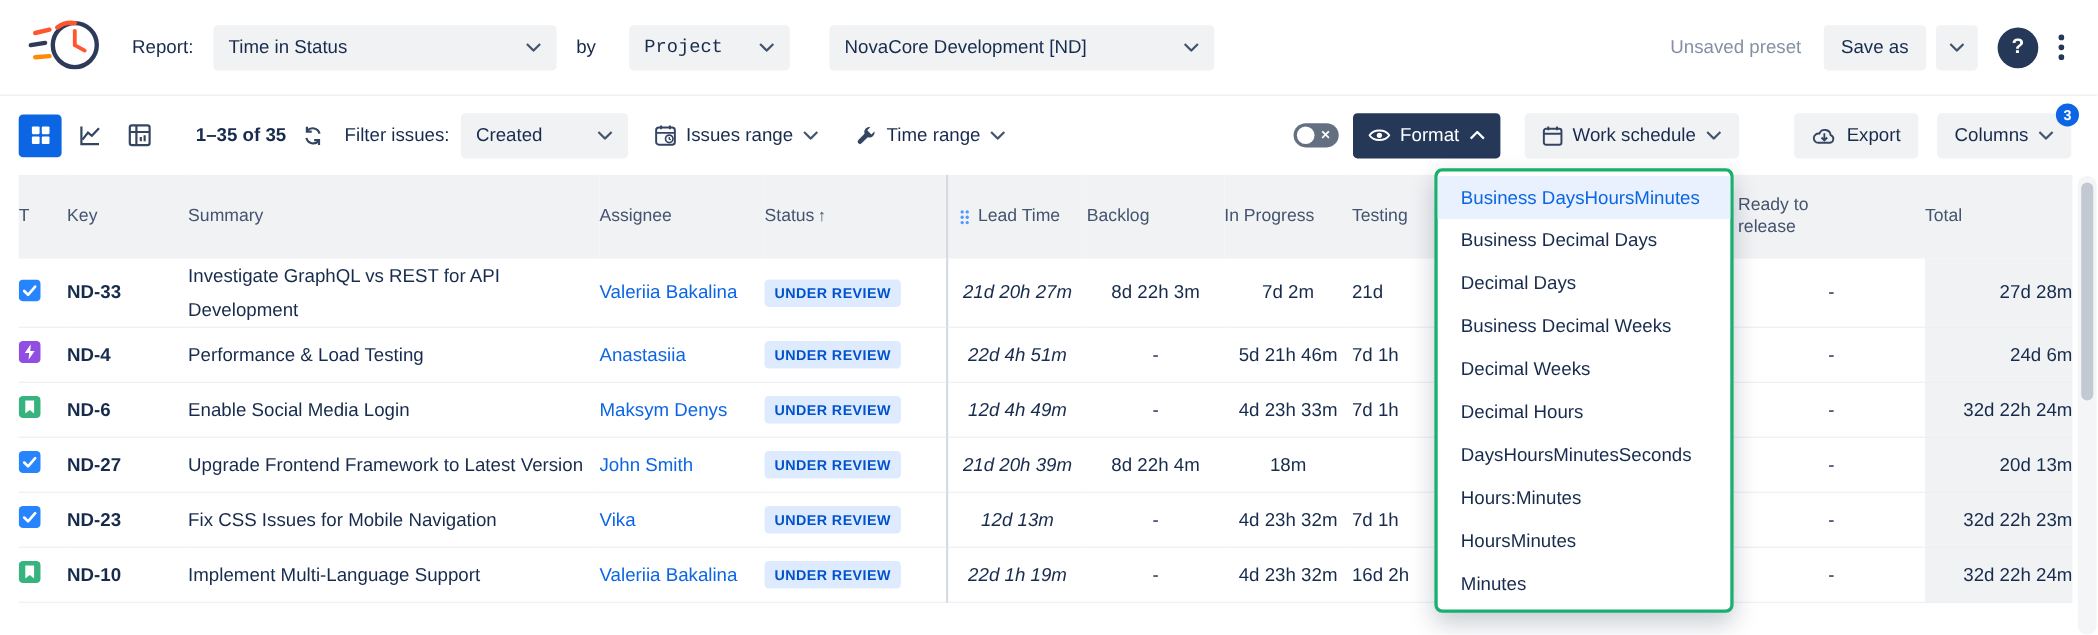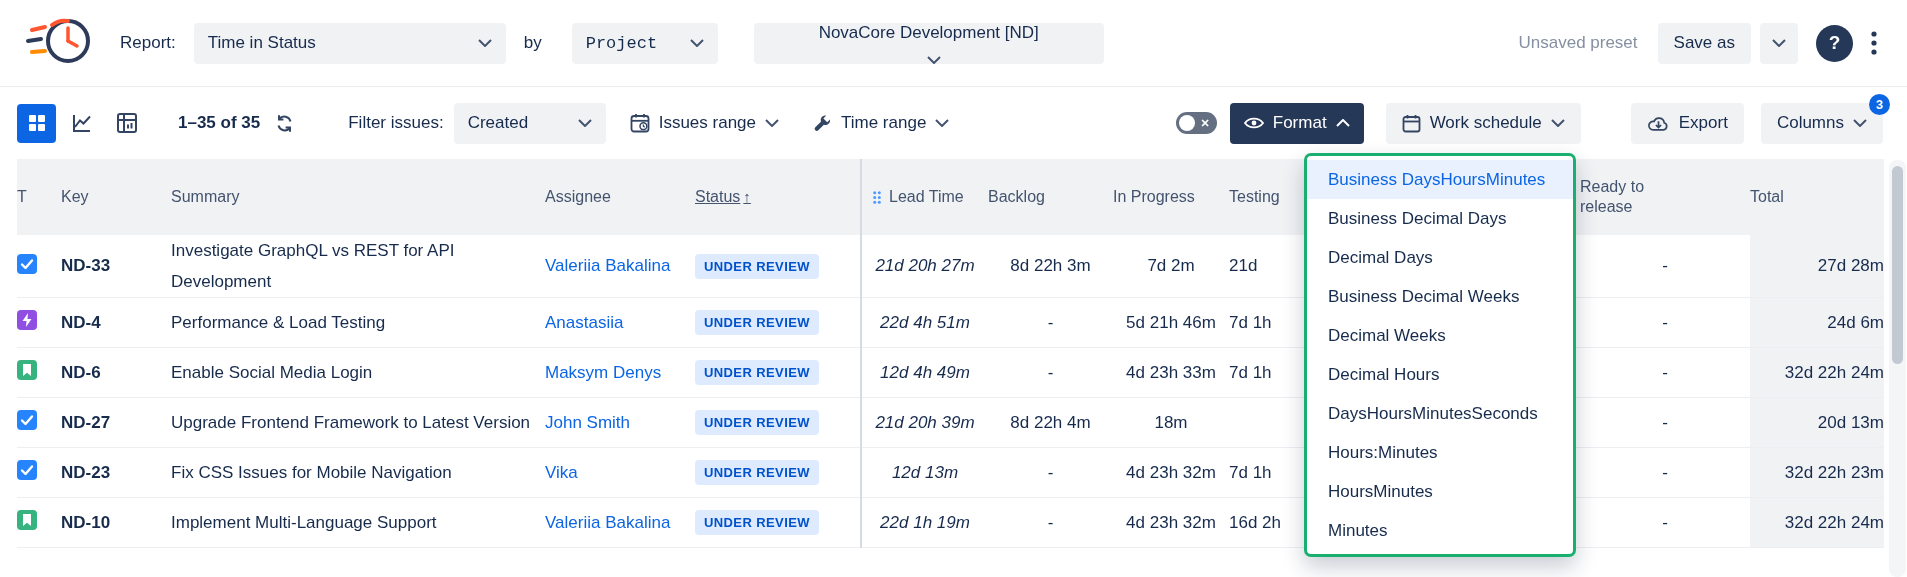--- a/index.html
+++ b/index.html
@@ -8,38 +8,38 @@
 
   
   .topbar{height:87px;display:flex;align-items:center;padding:0 26px 0 24px;border-bottom:1px solid #EBECF0;}
   .logo{margin-right:24px;flex:0 0 auto;}
   .lbl{font-size:17px;color:#172B4D;white-space:nowrap;}
   .sel{display:inline-flex;align-items:center;justify-content:space-between;background:#F1F2F4;border:none;
        border-radius:4px;height:41px;padding:0 14px;font-size:17px;color:#172B4D;cursor:pointer;white-space:nowrap;}
   .sel svg{flex:0 0 auto;margin-left:10px;}
   .sel1{width:312px;margin-left:18px;}
   .sel2{width:146px;margin-left:30px;font-family:Liberation Mono, monospace;}
-  .sel3{width:350px;margin-left:36px;flex-direction:column;}
+  .sel3{width:350px;margin-left:36px;}
   .top-right{margin-left:auto;display:flex;align-items:center;}
   .preset{font-size:17px;color:#8590A2;margin-right:20px;white-space:nowrap;}
   .btn-subtle{display:inline-flex;align-items:center;gap:9px;background:#F1F2F4;border:none;border-radius:4px;
        height:41px;padding:0 16px;font-size:17px;color:#172B4D;cursor:pointer;white-space:nowrap;}
   .btn-sq{width:38px;justify-content:center;padding:0;margin-left:9px;}
   .help-btn{width:37px;height:37px;border-radius:50%;background:#253858;color:#fff;font-size:19px;font-weight:bold;
        display:flex;align-items:center;justify-content:center;border:none;cursor:pointer;margin-left:18px;}
   .more-btn{background:none;border:none;cursor:pointer;margin-left:14px;padding:4px;display:flex;}
 
   
   .toolbar{height:72px;display:flex;align-items:center;padding:0 24px 0 17px;}
   .viewbtn{width:39px;height:39px;border:none;background:transparent;border-radius:4px;display:flex;
        align-items:center;justify-content:center;cursor:pointer;margin-right:6px;}
   .viewbtn.active{background:#0C66E4;}
   .count{margin-left:26px;font-size:17px;font-weight:bold;white-space:nowrap;}
   .refresh{background:none;border:none;cursor:pointer;margin-left:12px;display:flex;padding:2px;}
-  .filter-lbl{margin-left:51px;font-size:17px;white-space:nowrap;}
+  .filter-lbl{margin-left:16px;font-size:17px;white-space:nowrap;}
   .sel-created{width:152px;margin-left:10px;}
   .btn-ghost{display:inline-flex;align-items:center;gap:9px;background:transparent;border:none;height:41px;
        padding:0 8px;font-size:17px;color:#172B4D;cursor:pointer;white-space:nowrap;}
   .ir{margin-left:16px;} .tr{margin-left:18px;}
   .tb-right{margin-left:auto;display:flex;align-items:center;}
   .toggle{position:relative;width:41px;height:22px;border-radius:11px;background:#647082;border:none;cursor:pointer;flex:0 0 auto;}
   .toggle .knob{position:absolute;left:3px;top:3px;width:16px;height:16px;border-radius:50%;background:#fff;}
   .toggle .x{position:absolute;right:7px;top:4px;color:#fff;font-size:11px;font-weight:bold;line-height:14px;}
   .btn-dark{display:inline-flex;align-items:center;gap:9px;background:#253858;border:none;border-radius:4px;height:41px;
        padding:0 14px;font-size:17px;color:#fff;cursor:pointer;margin-left:13px;white-space:nowrap;}
@@ -51,21 +51,21 @@
   
   .grid{border-collapse:collapse;table-layout:fixed;width:1867px;margin-left:17px;}
   .grid th{background:#F1F2F4;font-weight:normal;font-size:16px;color:#44546F;text-align:left;height:76px;
        vertical-align:middle;padding:0;}
   .grid td{height:50px;vertical-align:middle;border-bottom:1px solid #EDEEF2;font-size:17px;color:#172B4D;padding:0;}
   .h-t,.c-t{padding-left:15px;}
   .h-key,.c-key{padding-left:12px;}
   .h-sum{padding-left:10px;}
   .c-sum{padding:9px 40px 9px 10px;line-height:31px;}
   .h-asg,.c-asg{padding-left:14px;}
-  .h-status{background:#DCDFE4;padding-left:22px;text-decoration:underline;}
+  .h-status{background:#DCDFE4;padding-left:22px;}
   .c-status{padding-left:26px;}
   .h-lead{border-left:2px solid #D6DAE1;}
   .c-lead{border-left:2px solid #D6DAE1;text-align:center;font-style:italic;}
   .h-lead .hl-in{display:flex;align-items:center;gap:7px;padding-left:10px;}
   .h-backlog{padding-left:16px;}
   .h-inprog{padding-left:20px;}
   .c-num{text-align:center;}
   .h-testing{padding-left:30px;}
   .c-testing{text-align:left;padding-left:44px;}
   .h-ready{padding-left:49px;}

